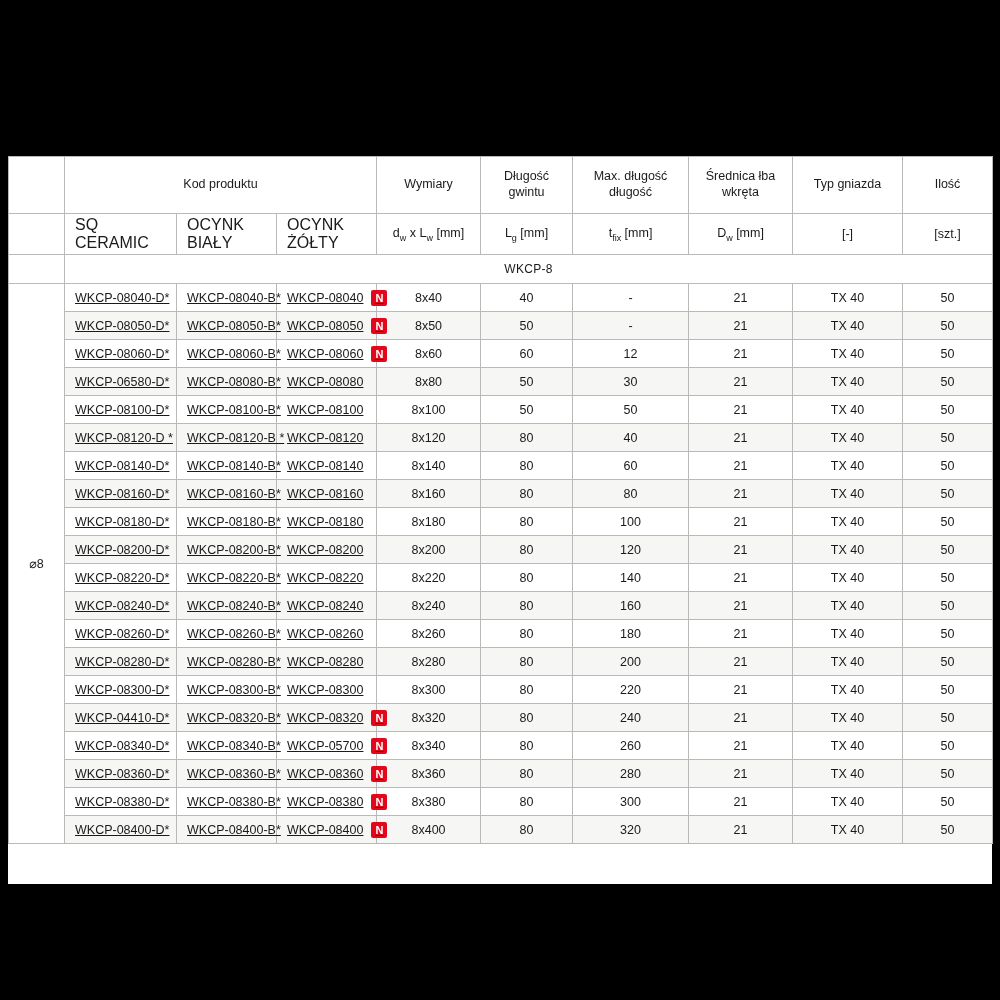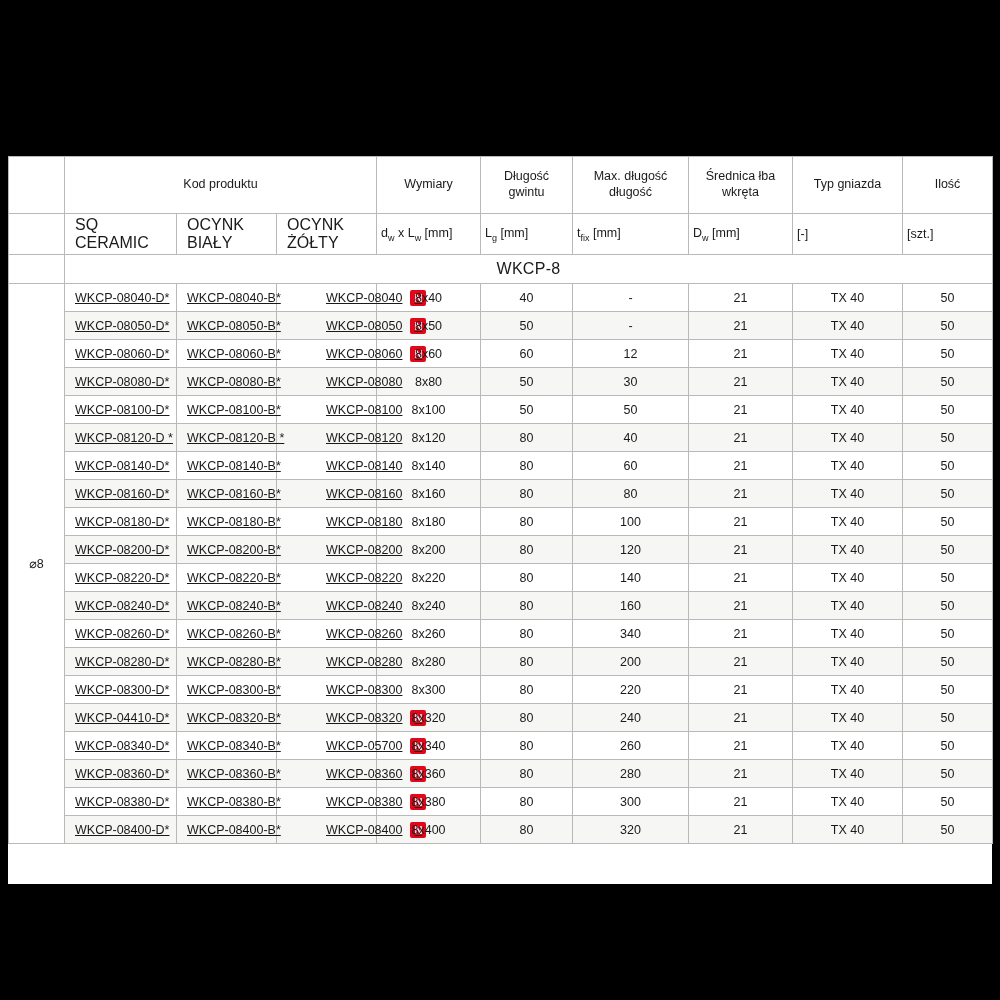--- a/index.html
+++ b/index.html
@@ -56,40 +56,40 @@
     font-size: 12.5px;
     font-weight: bold;
     color: #1a1a1a;
     height: 52px;
     line-height: 1.25;
     padding: 2px 4px;
   }
   
   .hdr2 td {
     background: #f2f2f0;
-    text-align: left;
+    text-align: center;
     vertical-align: middle;
     font-size: 12.5px;
     height: 34px;
     padding: 2px 4px;
     color: #1a1a1a;
   }
   .hdr2 td.left {
     text-align: left;
     padding-left: 10px;
     font-size: 16px;
   }
   .sub { font-size: 9px; vertical-align: sub; }
 
   
   .grouprow td {
     background: #2b2b2b;
     color: #ffffff;
     text-align: center;
-    font-size: 16px;
+    font-size: 12px;
     height: 26px;
     border-color: #2b2b2b;
     letter-spacing: .3px;
   }
 
   
   tr.data td {
     height: 27px;
     font-size: 12.5px;
     text-align: center;
@@ -120,21 +120,20 @@
   }
   td.dia-blank {
     background: #ffffff !important;
     border: none;
   }
   .oz-cell {
     display: flex;
     align-items: center;
     justify-content: flex-start;
     gap: 8px;
-    margin-left: 39px;
   }
   .badge-n {
     display: inline-block;
     width: 16px;
     height: 16px;
     background: #e2071b;
     color: #ffffff;
     font-size: 11px;
     font-weight: bold;
     line-height: 16px;
@@ -235,21 +234,21 @@
               </div>
             </td>
             <td>8x60</td>
             <td>60</td>
             <td>12</td>
             <td>21</td>
             <td>TX 40</td>
             <td>50</td>
           </tr>
           <tr class="data alt">
-            <td class="code">WKCP-08080-D*</td>
+            <td class="code">WKCP-06580-D*</td>
             <td class="code">WKCP-08080-B*</td>
             <td class="code">
               <div class="oz-cell">
                 <span>WKCP-08080</span>
               </div>
             </td>
             <td>8x80</td>
             <td>50</td>
             <td>30</td>
             <td>21</td>
@@ -379,21 +378,21 @@
           <tr class="data">
             <td class="code">WKCP-08260-D*</td>
             <td class="code">WKCP-08260-B*</td>
             <td class="code">
               <div class="oz-cell">
                 <span>WKCP-08260</span>
               </div>
             </td>
             <td>8x260</td>
             <td>80</td>
-            <td>340</td>
+            <td>180</td>
             <td>21</td>
             <td>TX 40</td>
             <td>50</td>
           </tr>
           <tr class="data alt">
             <td class="code">WKCP-08280-D*</td>
             <td class="code">WKCP-08280-B*</td>
             <td class="code">
               <div class="oz-cell">
                 <span>WKCP-08280</span>

